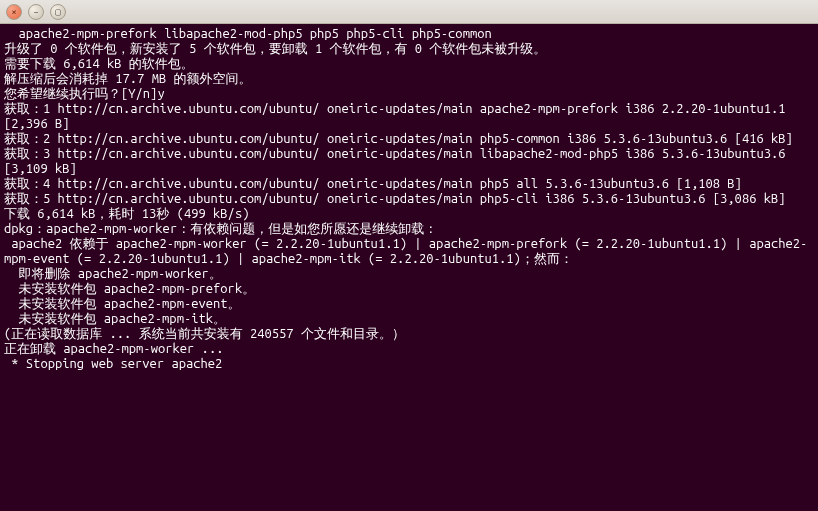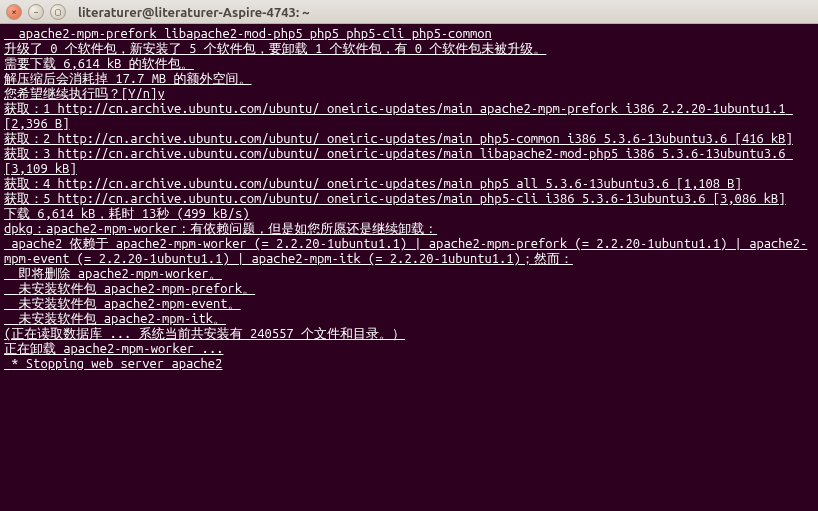--- a/index.html
+++ b/index.html
@@ -42,27 +42,25 @@
   .terminal {
     background: #2c001e;
     color: #ffffff;
     font-size: 13px;
     line-height: 15px;
     padding: 2px 4px 12px 4px;
     white-space: pre-wrap;
     word-break: break-all;
     height: calc(511px - 24px);
     overflow: hidden;
-    text-decoration: underline;
   }
   .terminal div { font-family: "Ubuntu Mono","DejaVu Sans Mono",monospace; }
 </style>
 </head>
 <body>
 
 <div class="titlebar">
   <span class="win-btn close">×</span>
   <span class="win-btn">–</span>
   <span class="win-btn">▢</span>
-  <span class="title-text">literaturer@literaturer-Aspire-4743: ~</span>
 </div>
 
 <div class="terminal" id="terminal"><div>  apache2-mpm-prefork libapache2-mod-php5 php5 php5-cli php5-common</div><div>升级了 0 个软件包，新安装了 5 个软件包，要卸载 1 个软件包，有 0 个软件包未被升级。</div><div>需要下载 6,614 kB 的软件包。</div><div>解压缩后会消耗掉 17.7 MB 的额外空间。</div><div>您希望继续执行吗？[Y/n]y</div><div>获取：1 http://cn.archive.ubuntu.com/ubuntu/ oneiric-updates/main apache2-mpm-prefork i386 2.2.20-1ubuntu1.1 [2,396 B]</div><div>获取：2 http://cn.archive.ubuntu.com/ubuntu/ oneiric-updates/main php5-common i386 5.3.6-13ubuntu3.6 [416 kB]</div><div>获取：3 http://cn.archive.ubuntu.com/ubuntu/ oneiric-updates/main libapache2-mod-php5 i386 5.3.6-13ubuntu3.6 [3,109 kB]</div><div>获取：4 http://cn.archive.ubuntu.com/ubuntu/ oneiric-updates/main php5 all 5.3.6-13ubuntu3.6 [1,108 B]</div><div>获取：5 http://cn.archive.ubuntu.com/ubuntu/ oneiric-updates/main php5-cli i386 5.3.6-13ubuntu3.6 [3,086 kB]</div><div>下载 6,614 kB，耗时 13秒 (499 kB/s)</div><div>dpkg：apache2-mpm-worker：有依赖问题，但是如您所愿还是继续卸载：</div><div> apache2 依赖于 apache2-mpm-worker (= 2.2.20-1ubuntu1.1) | apache2-mpm-prefork (= 2.2.20-1ubuntu1.1) | apache2-mpm-event (= 2.2.20-1ubuntu1.1) | apache2-mpm-itk (= 2.2.20-1ubuntu1.1)；然而：</div><div>  即将删除 apache2-mpm-worker。</div><div>  未安装软件包 apache2-mpm-prefork。</div><div>  未安装软件包 apache2-mpm-event。</div><div>  未安装软件包 apache2-mpm-itk。</div><div>(正在读取数据库 ... 系统当前共安装有 240557 个文件和目录。）</div><div>正在卸载 apache2-mpm-worker ...</div><div> * Stopping web server apache2</div></div>
 
 </body></html>

